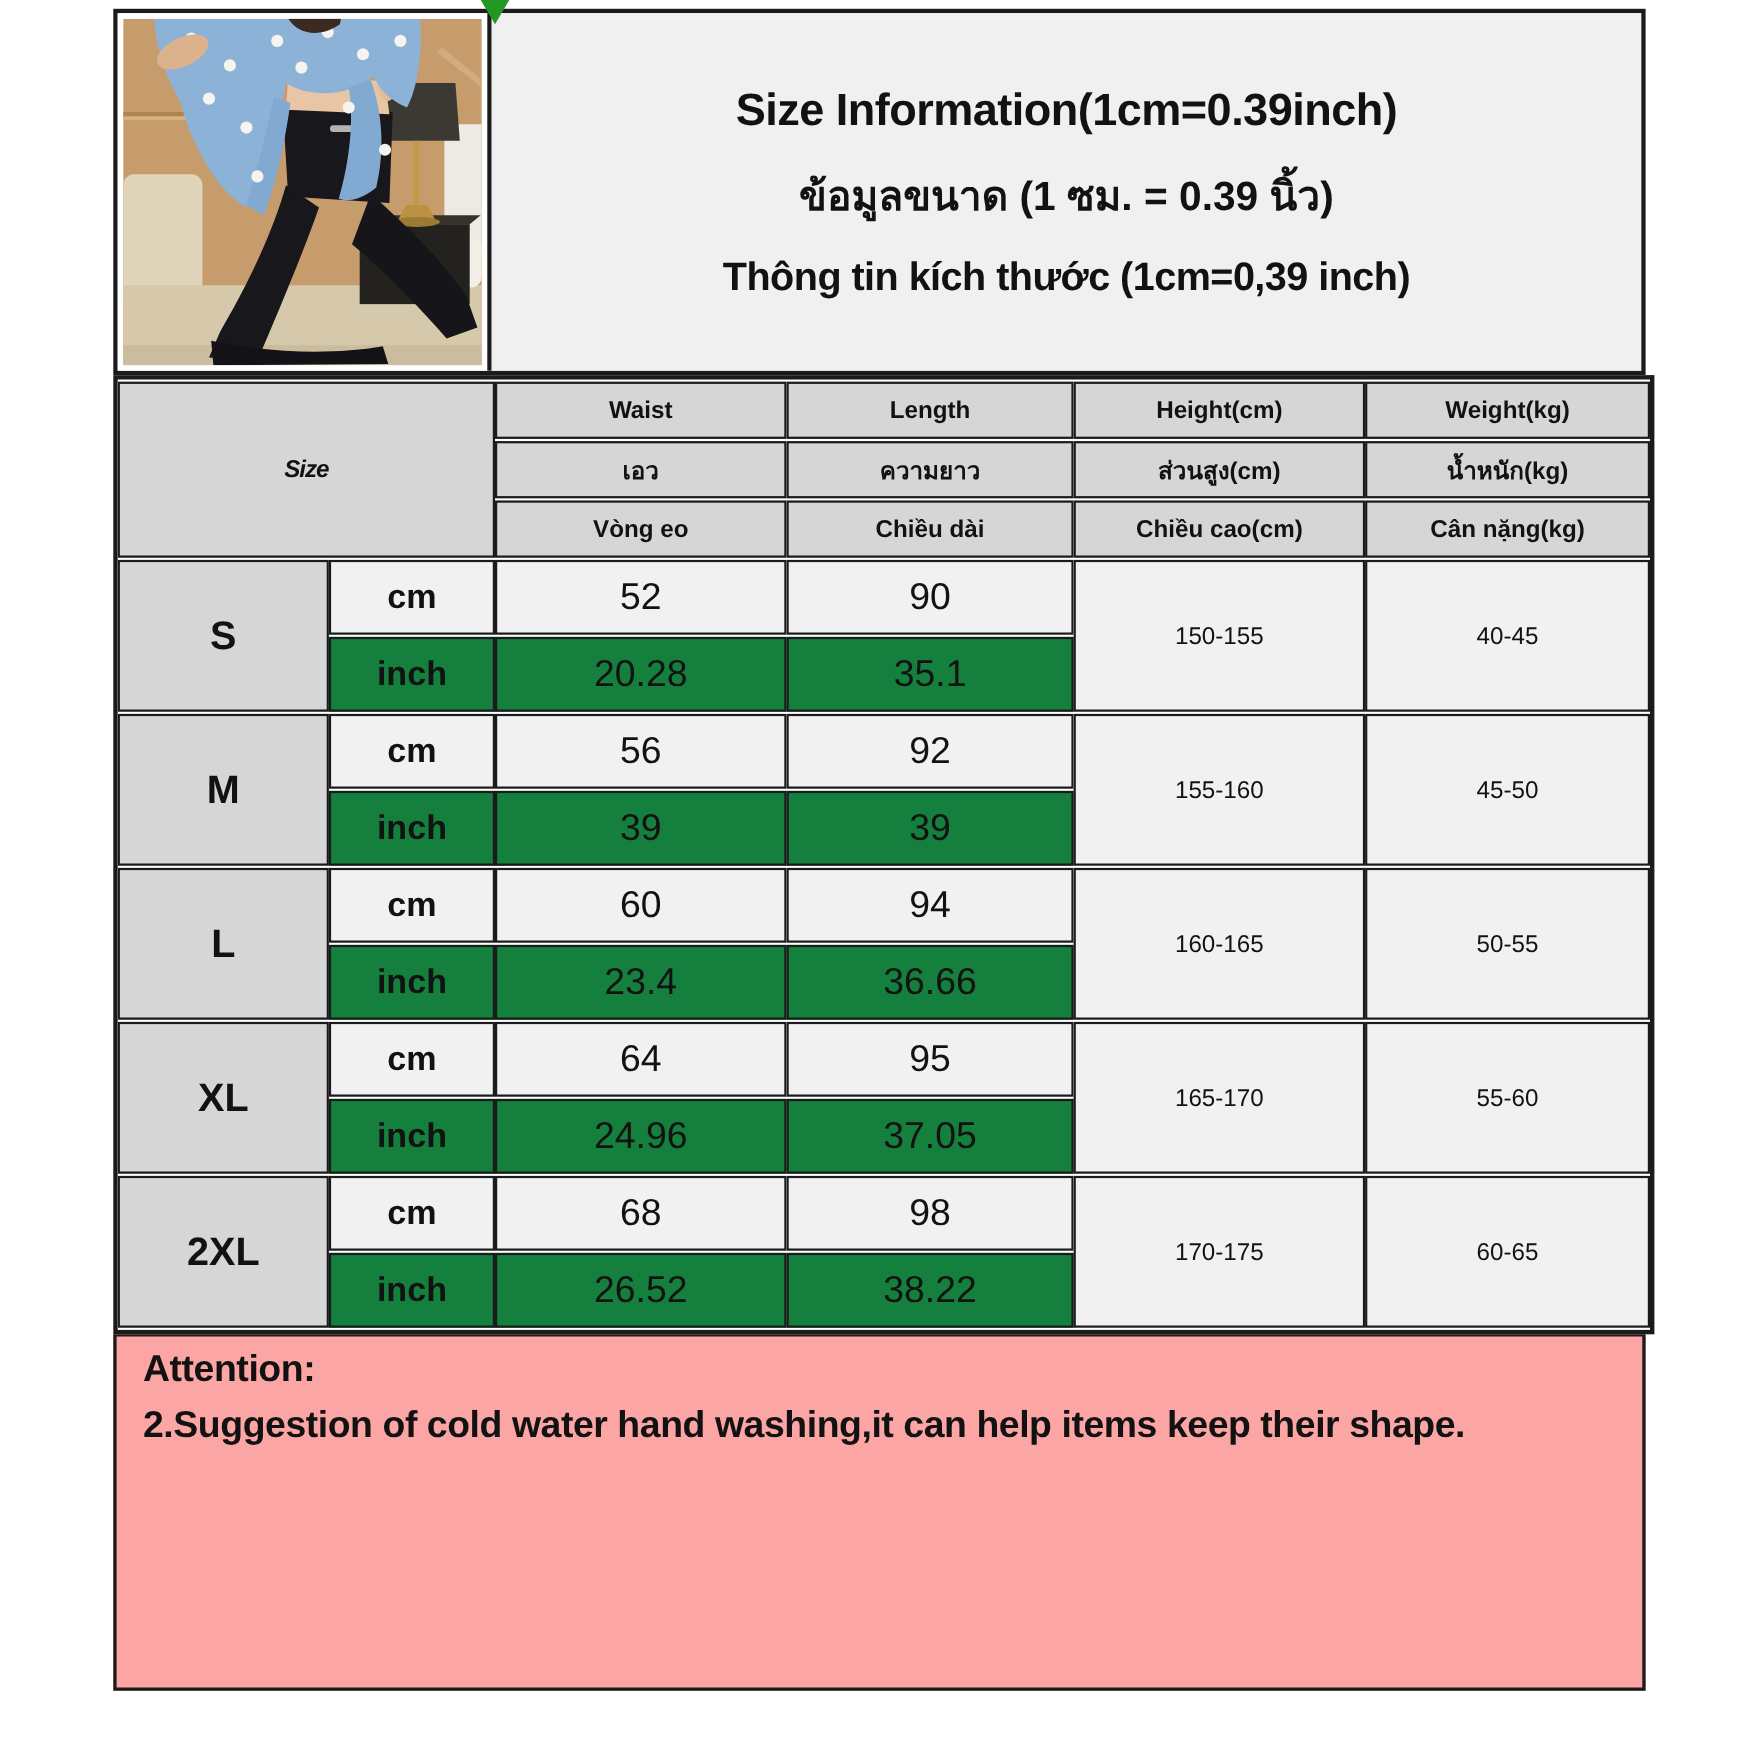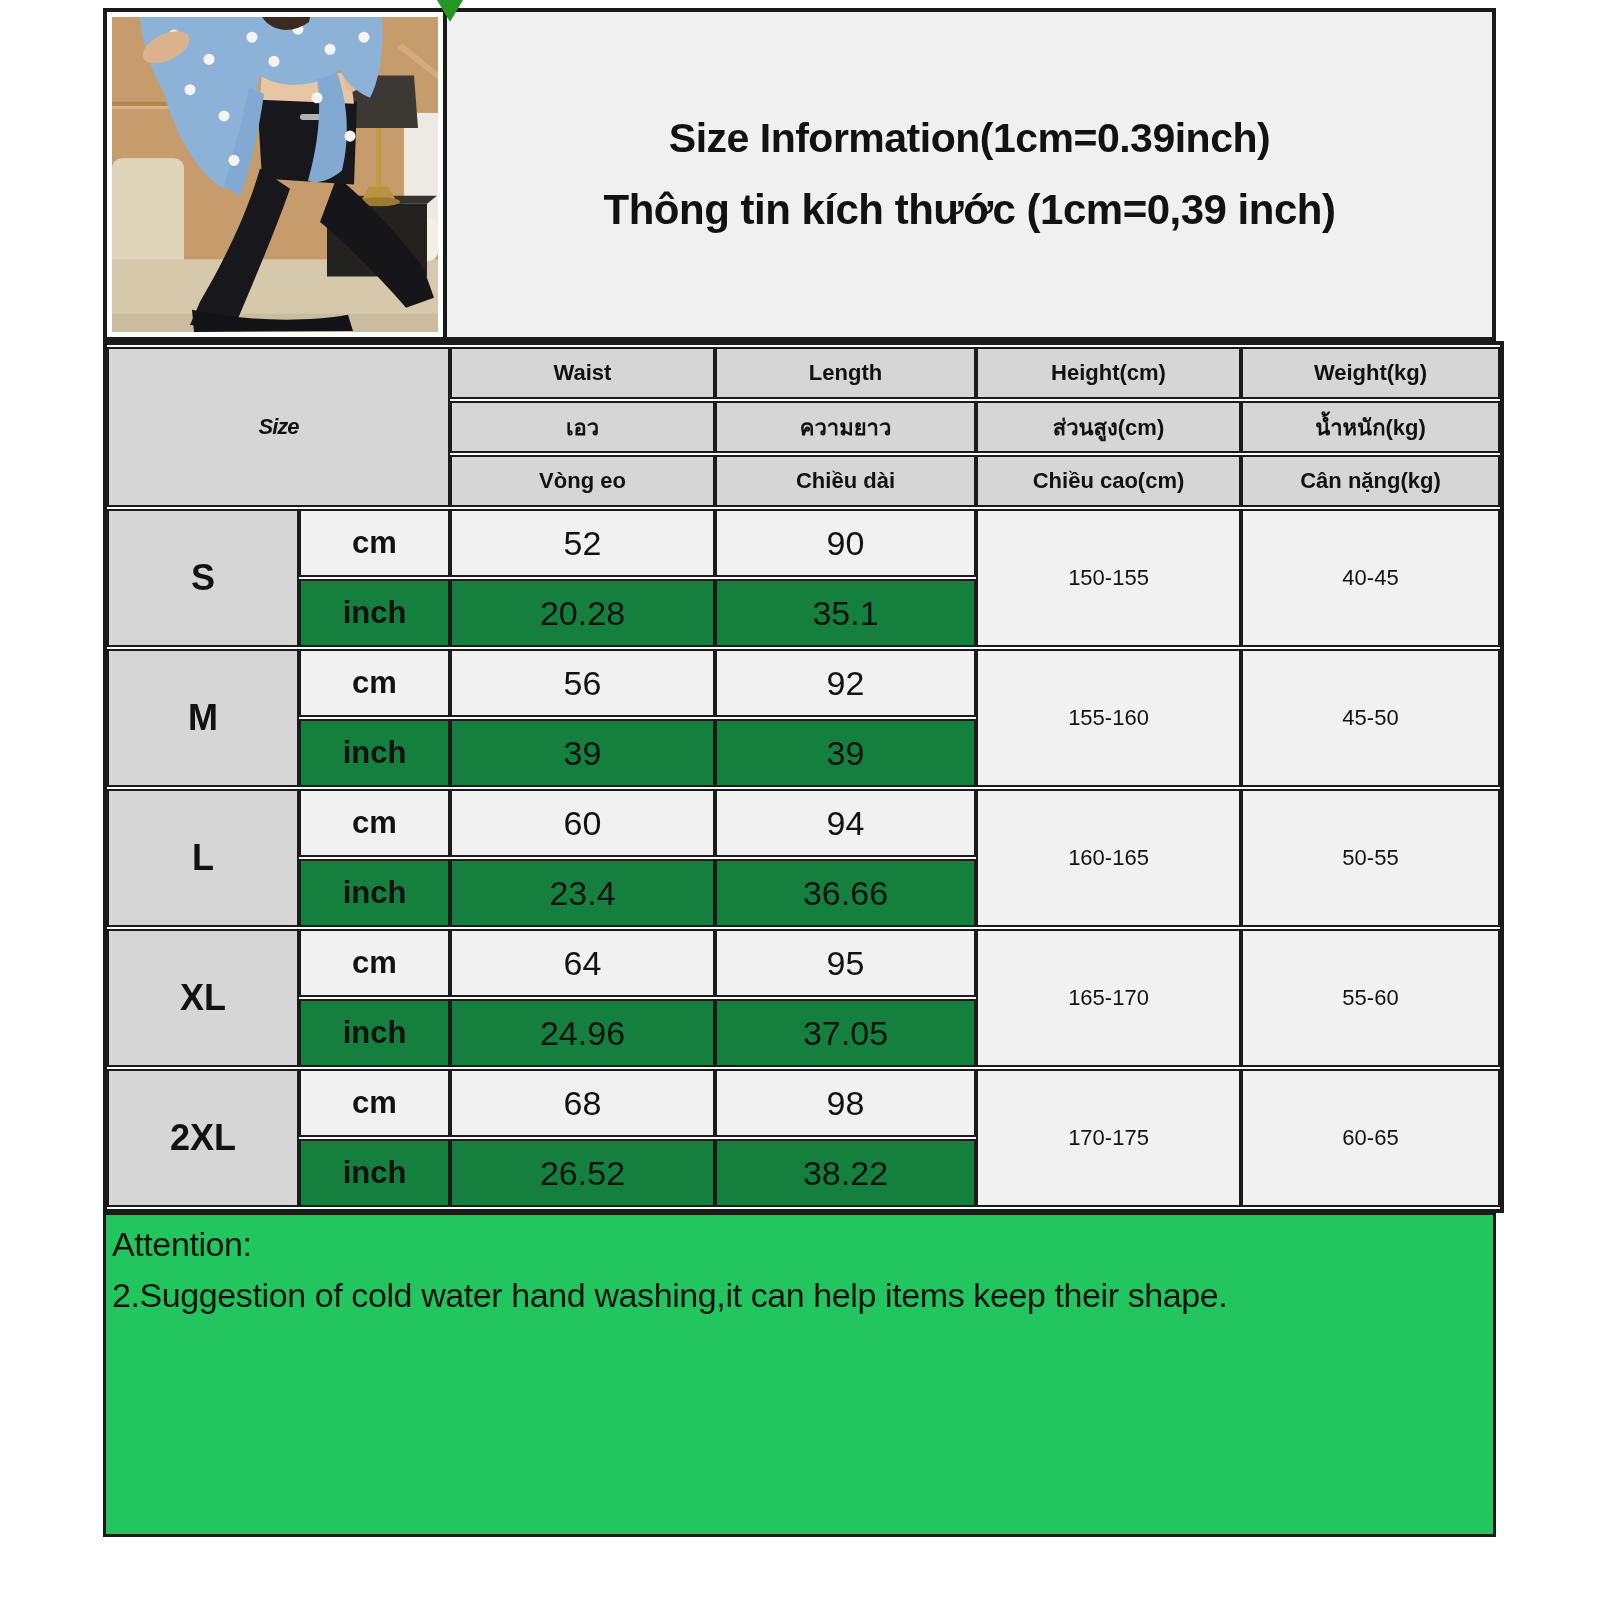--- a/index.html
+++ b/index.html
@@ -11,21 +11,21 @@
   .canvas{position:relative;width:1600px;height:1600px;overflow:hidden;background:#fff;}
   .content{position:absolute;left:103px;top:8px;width:1393px;}
 
   
   .top{display:flex;height:333px;border:4px solid #1b1b1b;box-sizing:border-box;position:relative;background:#fff;}
   .photo{width:340px;min-width:340px;background:#ffffff;border-right:4px solid #1b1b1b;box-sizing:border-box;padding:5px;}
   .photo svg{width:100%;height:100%;display:block;}
   .titles{flex:1;background:#f0f0f0;display:flex;flex-direction:column;justify-content:center;align-items:center;gap:24px;font-weight:bold;text-align:center;}
   .t1{font-size:41px;letter-spacing:-0.5px;}
   .t2{font-size:37px;}
-  .t3{font-size:42px;letter-spacing:-0.5px;}
+  .t3{font-size:36px;letter-spacing:-0.5px;}
   .tri{position:absolute;left:334px;top:-8px;width:0;height:0;z-index:6;
        border-left:13px solid transparent;border-right:13px solid transparent;border-top:22px solid #239623;}
 
   
   table.size-table{
     width:1393px;box-sizing:border-box;table-layout:fixed;
     border-collapse:separate;border-spacing:0 2px;
     border:4px solid #1b1b1b;background:#ffffff;margin:0;
   }
   .size-table th,.size-table td{
@@ -39,22 +39,22 @@
   .c-size{background:#d6d6d6;font-weight:bold;font-size:36px;}
   .c-unit{font-weight:bold;font-size:31px;}
   .c-cm{background:#f1f1f1;}
   .c-inch{background:#15803d;}
   .c-val{font-size:34px;}
   .c-range{background:#f1f1f1;font-size:22px;}
 
   
   .attention{
     border:3px solid #1b1b1b;border-top-width:2px;height:324px;box-sizing:border-box;
-    background:#22c55e;padding:4px 10px 0 6px;
-    font-size:34px;letter-spacing:-0.4px;line-height:1.5;
+    background:#fca5a5;padding:4px 10px 0 24px;
+    font-size:34px;letter-spacing:-0.4px;line-height:1.5;font-weight:bold;
   }
   .attention p{margin:0;}
 </style>
 </head>
 <body>
 
 <div class="canvas">
   <div class="content">
 
     <div class="tri"></div>
@@ -114,20 +114,21 @@
               <circle cx="122" cy="142" r="5.5"></circle>
           </g>
 
           <ellipse cx="54" cy="30" rx="25" ry="13" transform="rotate(-25 54 30)" fill="#dcb28c"></ellipse>
 
           <path d="M150,0 C160,15 180,17 197,5 L198,0 Z" fill="#3a2a20"></path>
         </svg>
       </div>
       <div class="titles">
         <div class="t1">Size Information(1cm=0.39inch)</div>
+        <div class="t2">ข้อมูลขนาด (1 ซม. = 0.39 นิ้ว)</div>
         <div class="t3">Thông tin kích thước (1cm=0,39 inch)</div>
       </div>
     </div>
 
     <table class="size-table">
       <colgroup>
         <col style="width:192px">
           <col style="width:151px">
           <col style="width:265px">
         <col style="width:261px">

